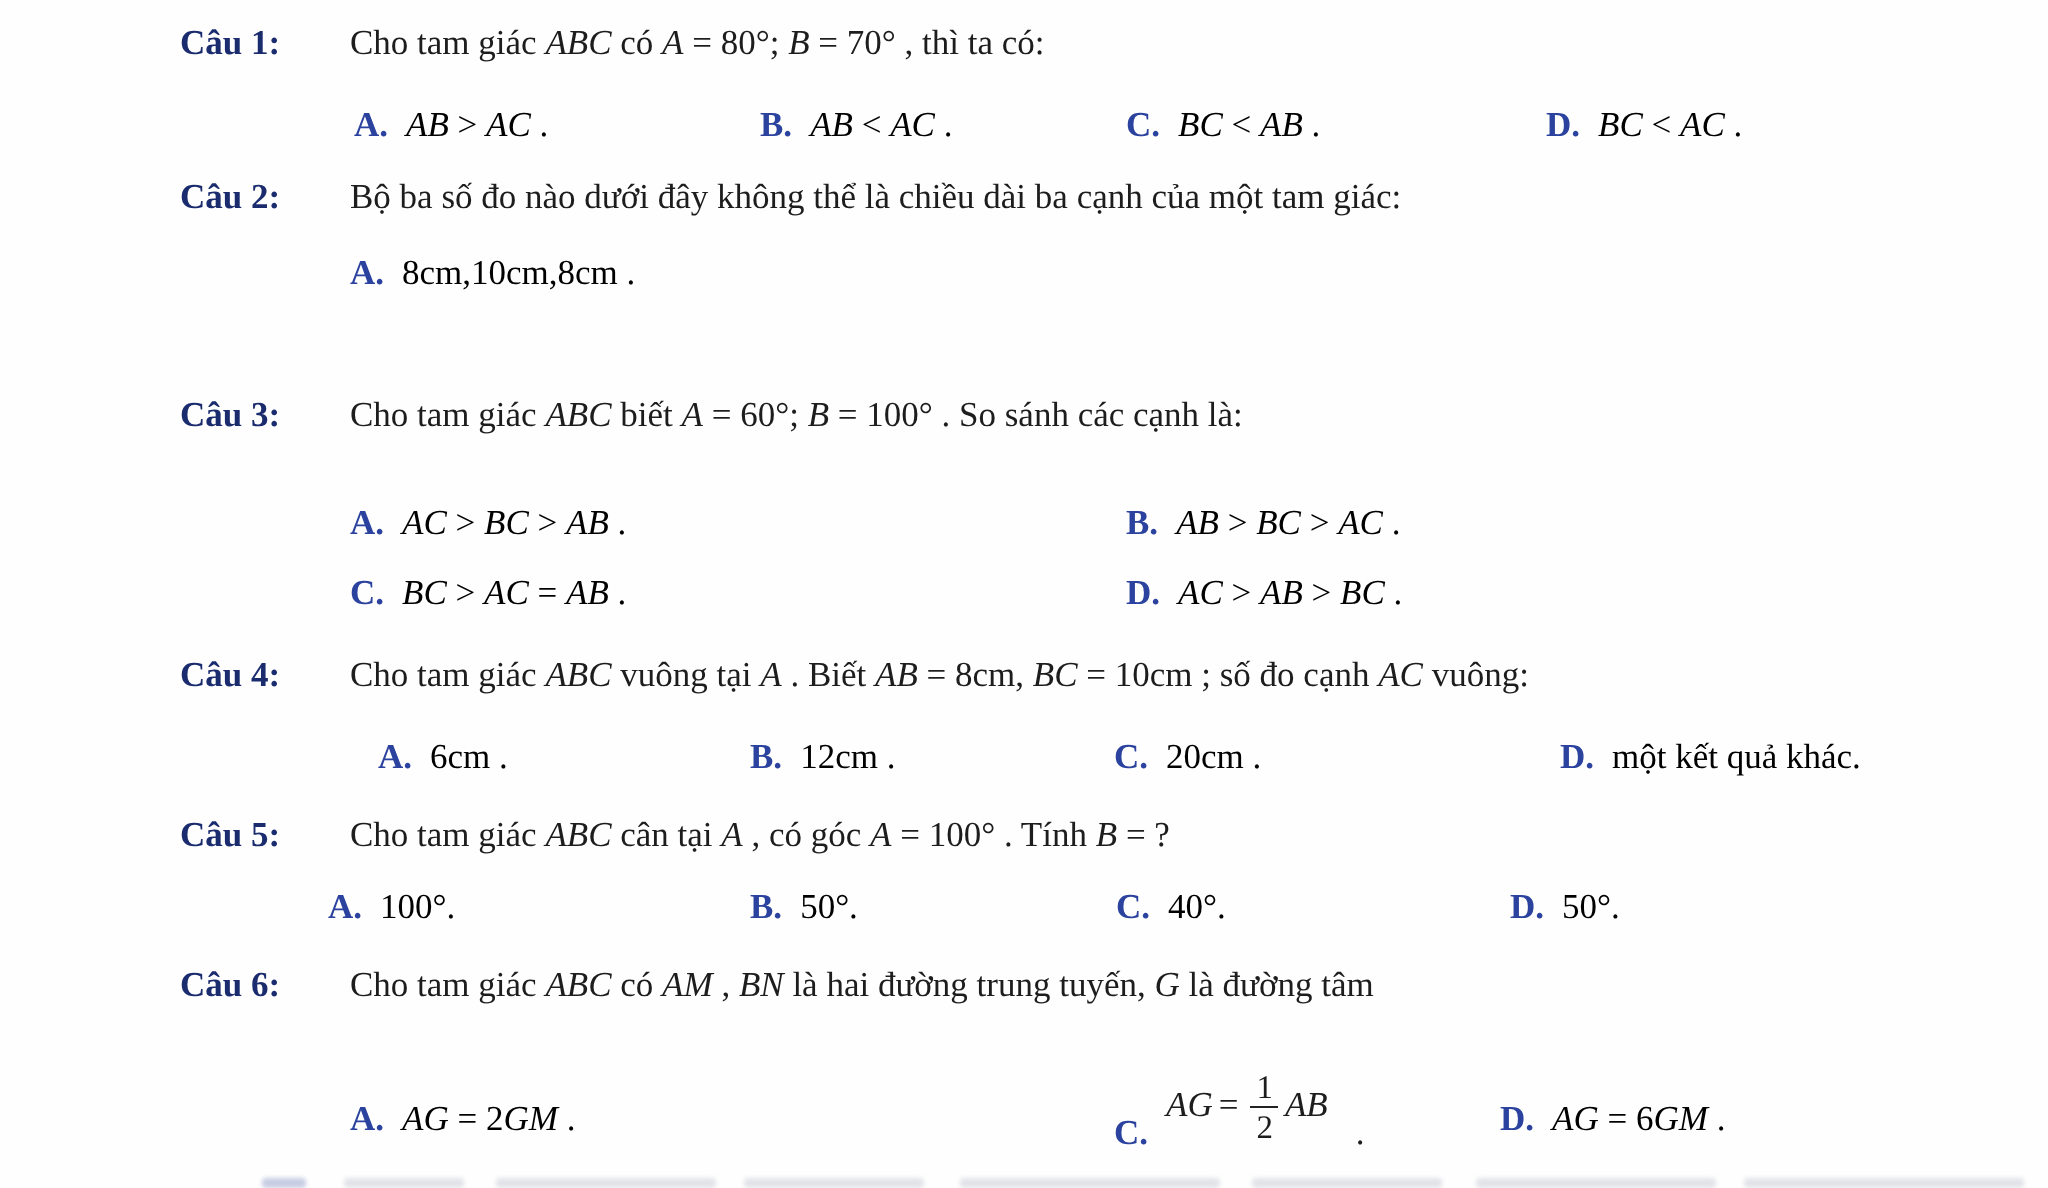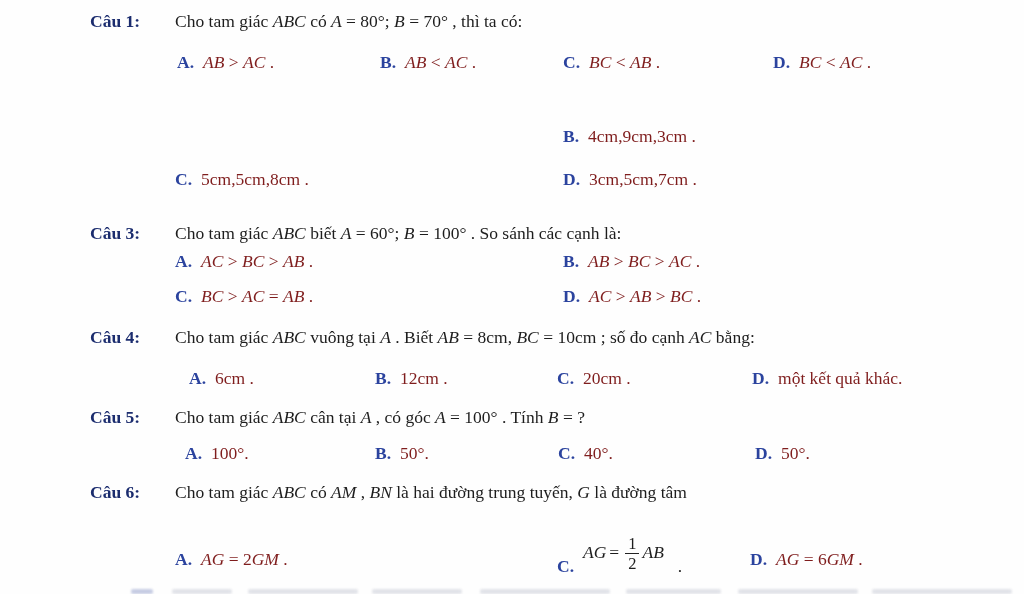--- a/index.html
+++ b/index.html
@@ -34,21 +34,21 @@
     width: 1024px;
     height: 26px;
     font-size: 17.5px;
   }
   .opt { position: absolute; white-space: nowrap; top: 0; }
   .letter {
     color: #2b439e;
     font-weight: bold;
     margin-right: 9px;
   }
-  .val { color: #7f1d1d; }
+  .val { color: #000000; }
   
   .q6expr {
     display: inline-block;
     transform: translateY(-14px);
     font-style: italic;
   }
   .q6expr .eq { font-style: normal; padding: 0 3px; }
   .frac {
     display: inline-block;
     vertical-align: middle;
@@ -93,55 +93,54 @@
   <div class="qhead" style="top:11px">
     <span class="qlabel">Câu 1:</span><span class="qtext"><span>Cho tam giác </span><span class="it">ABC</span><span> có </span><span class="it">A</span><span> = 80°; </span><span class="it">B</span><span> = 70°</span><span> , thì ta có:</span></span>
   </div>
   <div class="optrow" style="top:52px">
     <span class="opt" style="left:177px"><b class="letter">A.</b><span class="val"><span class="it">AB</span><span> &gt; </span><span class="it">AC</span><span> .</span></span></span>
     <span class="opt" style="left:380px"><b class="letter">B.</b><span class="val"><span class="it">AB</span><span> &lt; </span><span class="it">AC</span><span> .</span></span></span>
     <span class="opt" style="left:563px"><b class="letter">C.</b><span class="val"><span class="it">BC</span><span> &lt; </span><span class="it">AB</span><span> .</span></span></span>
     <span class="opt" style="left:773px"><b class="letter">D.</b><span class="val"><span class="it">BC</span><span> &lt; </span><span class="it">AC</span><span> .</span></span></span>
   </div>
 
+  <div class="qhead" style="top:88px">
+    <span class="qlabel">Câu 2:</span><span class="qtext"><span>Bộ ba số đo nào dưới đây không thể là chiều dài ba cạnh của một tam giác:</span></span>
+  </div>
   <div class="optrow" style="top:126px">
-    <span class="opt" style="left:563px"><b class="letter">B.</b><span class="val"><span>4cm,9cm,3cm .</span></span></span>
-  </div>
-  <div class="optrow" style="top:169px">
-    <span class="opt" style="left:175px"><b class="letter">C.</b><span class="val"><span>5cm,5cm,8cm .</span></span></span>
-    <span class="opt" style="left:563px"><b class="letter">D.</b><span class="val"><span>3cm,5cm,7cm .</span></span></span>
+    <span class="opt" style="left:175px"><b class="letter">A.</b><span class="val"><span>8cm,10cm,8cm .</span></span></span>
   </div>
 
-  <div class="qhead" style="top:223px">
+  <div class="qhead" style="top:197px">
     <span class="qlabel">Câu 3:</span><span class="qtext"><span>Cho tam giác </span><span class="it">ABC</span><span> biết </span><span class="it">A</span><span> = 60°; </span><span class="it">B</span><span> = 100°</span><span> . So sánh các cạnh là:</span></span>
   </div>
   <div class="optrow" style="top:251px">
     <span class="opt" style="left:175px"><b class="letter">A.</b><span class="val"><span class="it">AC</span><span> &gt; </span><span class="it">BC</span><span> &gt; </span><span class="it">AB</span><span> .</span></span></span>
     <span class="opt" style="left:563px"><b class="letter">B.</b><span class="val"><span class="it">AB</span><span> &gt; </span><span class="it">BC</span><span> &gt; </span><span class="it">AC</span><span> .</span></span></span>
   </div>
   <div class="optrow" style="top:286px">
     <span class="opt" style="left:563px"><b class="letter">D.</b><span class="val"><span class="it">AC</span><span> &gt; </span><span class="it">AB</span><span> &gt; </span><span class="it">BC</span><span> .</span></span></span>
     <span class="opt" style="left:175px"><b class="letter">C.</b><span class="val"><span class="it">BC</span><span> &gt; </span><span class="it">AC</span><span> = </span><span class="it">AB</span><span> .</span></span></span>
   </div>
 
   <div class="qhead" style="top:327px">
-    <span class="qlabel">Câu 4:</span><span class="qtext"><span>Cho tam giác </span><span class="it">ABC</span><span> vuông tại </span><span class="it">A</span><span> . Biết </span><span class="it">AB</span><span> = 8cm, </span><span class="it">BC</span><span> = 10cm ; số đo cạnh </span><span class="it">AC</span><span> bằng:</span></span>
+    <span class="qlabel">Câu 4:</span><span class="qtext"><span>Cho tam giác </span><span class="it">ABC</span><span> vuông tại </span><span class="it">A</span><span> . Biết </span><span class="it">AB</span><span> = 8cm, </span><span class="it">BC</span><span> = 10cm ; số đo cạnh </span><span class="it">AC</span><span> vuông:</span></span>
   </div>
   <div class="optrow" style="top:368px">
     <span class="opt" style="left:189px"><b class="letter">A.</b><span class="val"><span>6cm .</span></span></span>
     <span class="opt" style="left:375px"><b class="letter">B.</b><span class="val"><span>12cm .</span></span></span>
     <span class="opt" style="left:557px"><b class="letter">C.</b><span class="val"><span>20cm .</span></span></span>
-    <span class="opt" style="left:752px"><b class="letter">D.</b><span class="val"><span>một kết quả khác.</span></span></span>
+    <span class="opt" style="left:780px"><b class="letter">D.</b><span class="val"><span>một kết quả khác.</span></span></span>
   </div>
 
   <div class="qhead" style="top:407px">
     <span class="qlabel">Câu 5:</span><span class="qtext"><span>Cho tam giác </span><span class="it">ABC</span><span> cân tại </span><span class="it">A</span><span> , có góc </span><span class="it">A</span><span> = 100°</span><span> . Tính </span><span class="it">B</span><span> = ?</span></span>
   </div>
   <div class="optrow" style="top:443px">
-    <span class="opt" style="left:185px"><b class="letter">A.</b><span class="val"><span>100°.</span></span></span>
+    <span class="opt" style="left:164px"><b class="letter">A.</b><span class="val"><span>100°.</span></span></span>
     <span class="opt" style="left:375px"><b class="letter">B.</b><span class="val"><span>50°.</span></span></span>
     <span class="opt" style="left:558px"><b class="letter">C.</b><span class="val"><span>40°.</span></span></span>
     <span class="opt" style="left:755px"><b class="letter">D.</b><span class="val"><span>50°.</span></span></span>
   </div>
 
   <div class="qhead" style="top:482px">
     <span class="qlabel">Câu 6:</span><span class="qtext"><span>Cho tam giác </span><span class="it">ABC</span><span> có </span><span class="it">AM</span><span> , </span><span class="it">BN</span><span> là hai đường trung tuyến, </span><span class="it">G</span><span> là đường tâm</span></span>
   </div>
   <div class="optrow" style="top:549px">
     <span class="opt" style="left:175px"><b class="letter">A.</b><span class="val"><span class="it">AG</span><span> = 2</span><span class="it">GM</span><span> .</span></span></span>

